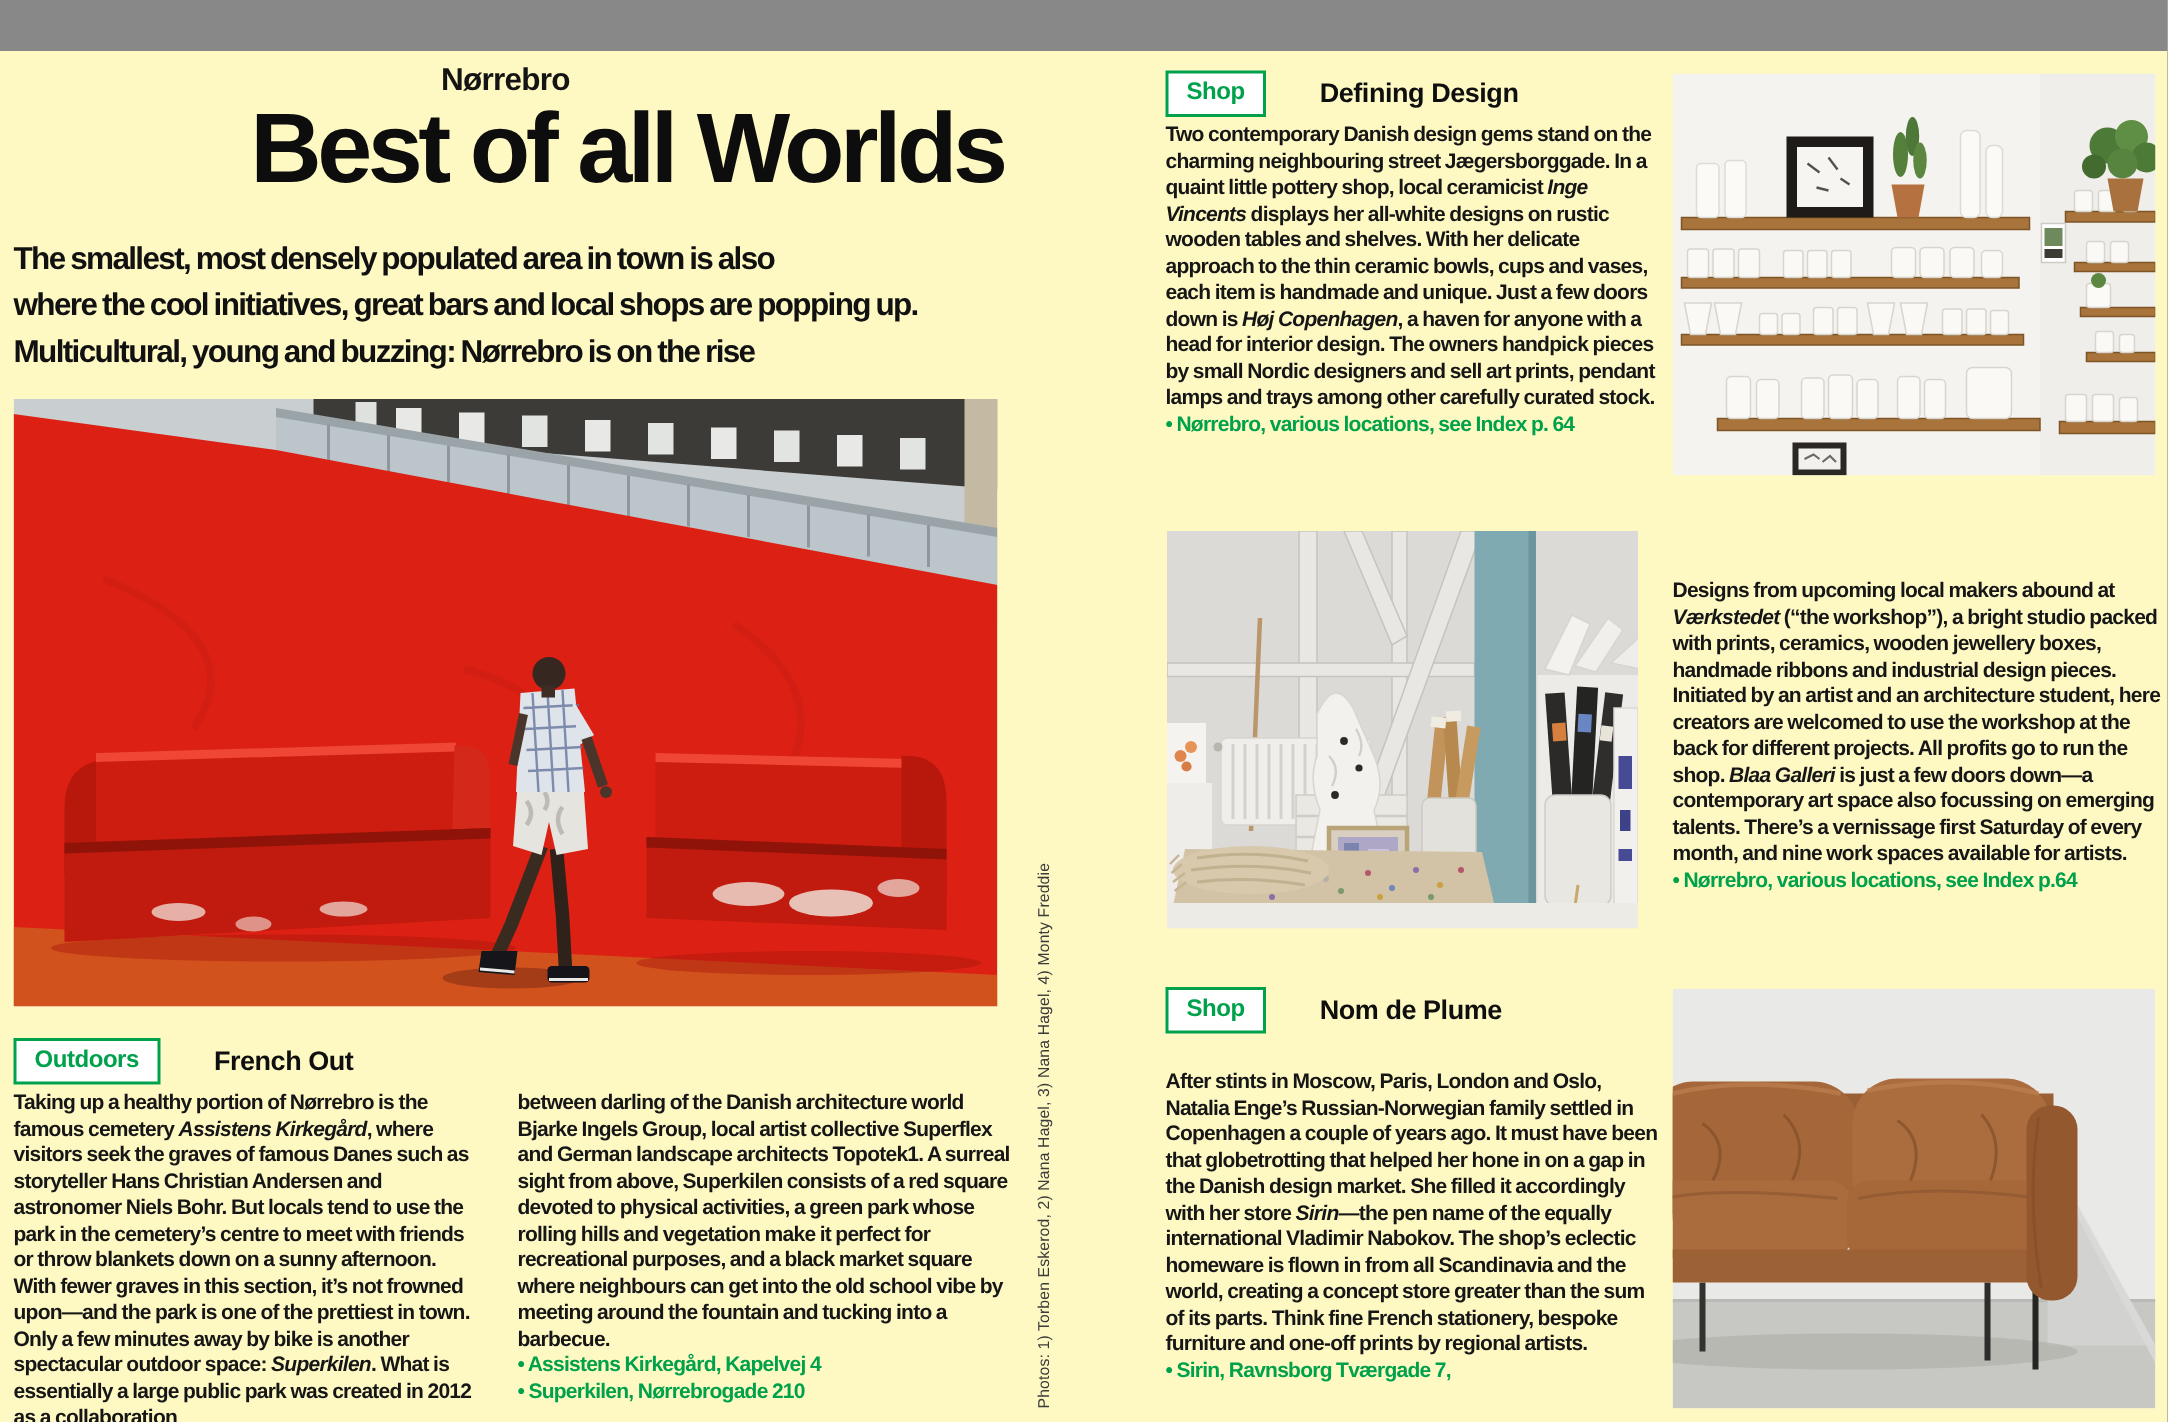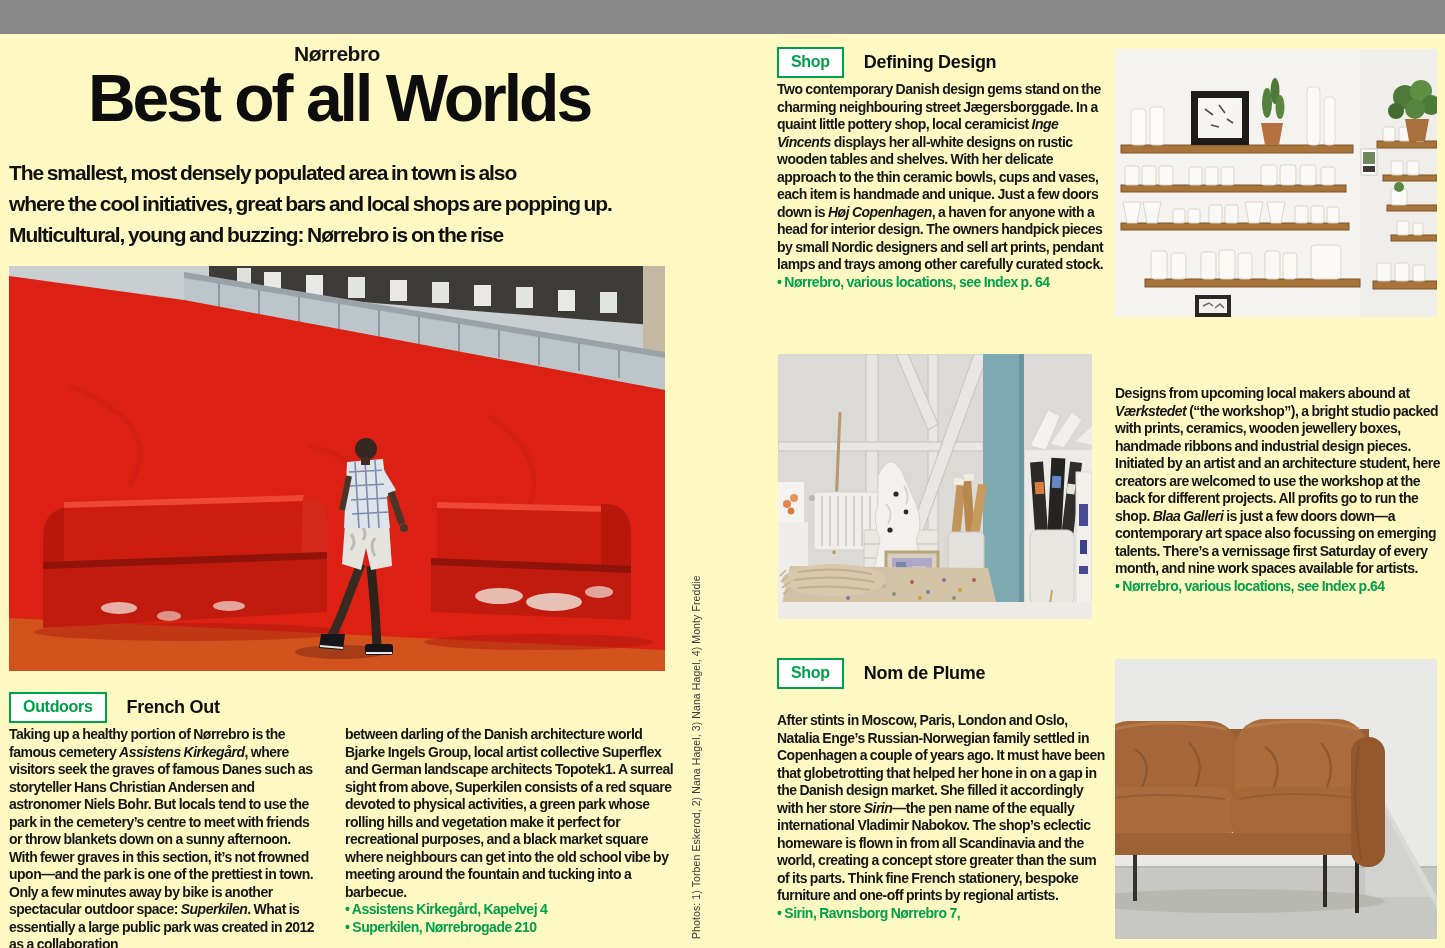--- a/index.html
+++ b/index.html
@@ -11,23 +11,23 @@
     --shelf-wood:#A8743B;
   }
   html,body{margin:0;padding:0;background:#888;}
   #spread{
     position:relative;width:1445px;height:948px;background:#fef9c3;
     font-family:Liberation Sans, sans-serif;
     color:#141414;overflow:hidden;margin-top:34px;
   }
   .abs{position:absolute;}
   .kicker{left:9px;top:8px;width:656px;text-align:center;font-size:21px;font-weight:700;letter-spacing:-0.5px;}
-  .headline{left:9px;top:30px;width:660px;margin:0;text-align:center;font-size:66px;font-weight:700;letter-spacing:-3px;line-height:1.05;color:#0d0d0d;}
+  .headline{left:9px;top:30px;width:660px;margin:0;text-align:right;font-size:66px;font-weight:700;letter-spacing:-3px;line-height:1.05;color:#0d0d0d;}
   .intro{left:9px;top:123px;width:715px;font-size:21px;line-height:31px;font-weight:700;letter-spacing:-1.1px;word-spacing:-1px;white-space:pre-line;color:#111;}
-  .sechead{display:flex;align-items:center;gap:20px;}
+  .sechead{display:flex;align-items:center;gap:36px;}
   .tagbox{display:inline-block;border:2px solid var(--accent-green);color:var(--accent-green);font-weight:700;font-size:16px;line-height:1;padding:5px 12px 6px;letter-spacing:-0.3px;background:#fff;}
   .sectitle{font-size:18px;font-weight:700;letter-spacing:-0.3px;color:#0f0f0f;}
   .body{font-size:14px;line-height:17.5px;font-weight:700;letter-spacing:-0.5px;word-spacing:-0.5px;color:#161616;}
   .body .it{font-style:italic;}
   .glink{color:var(--accent-green);}
   .photo{overflow:hidden;}
   .photo svg{display:block;}
   .credit{
     left:690px;top:905px;width:330px;
     transform:rotate(-90deg);transform-origin:0 0;
@@ -336,21 +336,21 @@
       <rect x="0" y="248" width="314" height="17" fill="#EDEBE6"></rect>
     </svg>
   </div>
 
   <div class="abs sechead" style="left:777px;top:624px">
     <span class="tagbox">Shop</span>
     <span class="sectitle">Nom de Plume</span>
   </div>
   <div class="abs body" style="left:777px;top:678px;width:332px">
     <span><span>After stints in Moscow, Paris, London and Oslo, Natalia Enge’s Russian-Norwegian family settled in Copenhagen a couple of years ago. It must have been that globetrotting that helped her hone in on a gap in the Danish design market. She filled it accordingly with her store </span><span class="it">Sirin</span><span>—the pen name of the equally international Vladimir Nabokov. The shop’s eclectic homeware is flown in from all Scandinavia and the world, creating a concept store greater than the sum of its parts. Think fine French stationery, bespoke furniture and one-off prints by regional artists.</span></span>
-    <div class="glink">• Sirin, Ravnsborg Nørrebro 7,</div>
+    <div class="glink">• Sirin, Ravnsborg Tværgade 7,</div>
   </div>
 
   <div class="abs photo" style="left:1115px;top:625px;width:322px;height:280px">
     <svg width="322" height="280" viewBox="0 0 322 280" preserveAspectRatio="none">
       <rect width="322" height="280" fill="#E9EAE8"></rect>
       <rect y="208" width="322" height="72" fill="#C7C7C3"></rect>
       <rect y="207" width="322" height="2" fill="#B9B9B5"></rect>
       <polygon points="250,110 322,238 250,238" fill="#D2D3D0"></polygon>
       <polygon points="258,130 322,250 322,238 268,140" fill="#DBDCD9" opacity="0.8"></polygon>
       <ellipse cx="118" cy="242" rx="152" ry="12" fill="#ADADA9" opacity="0.6"></ellipse>

